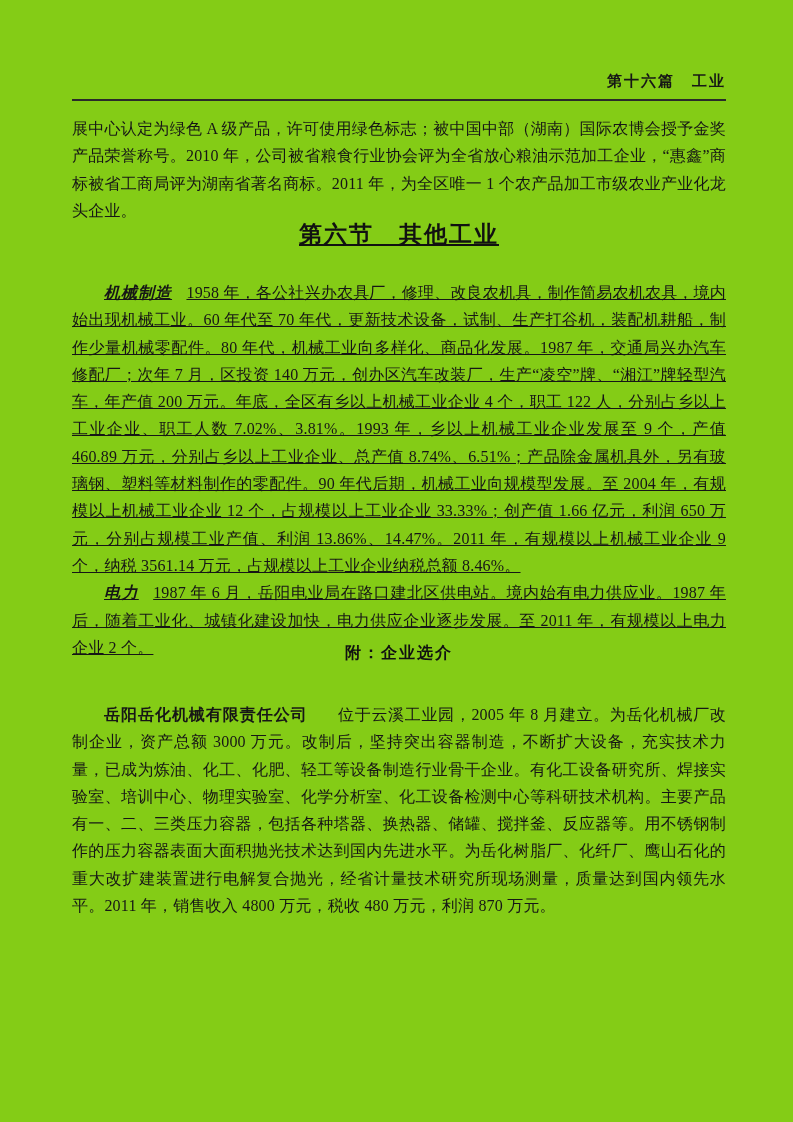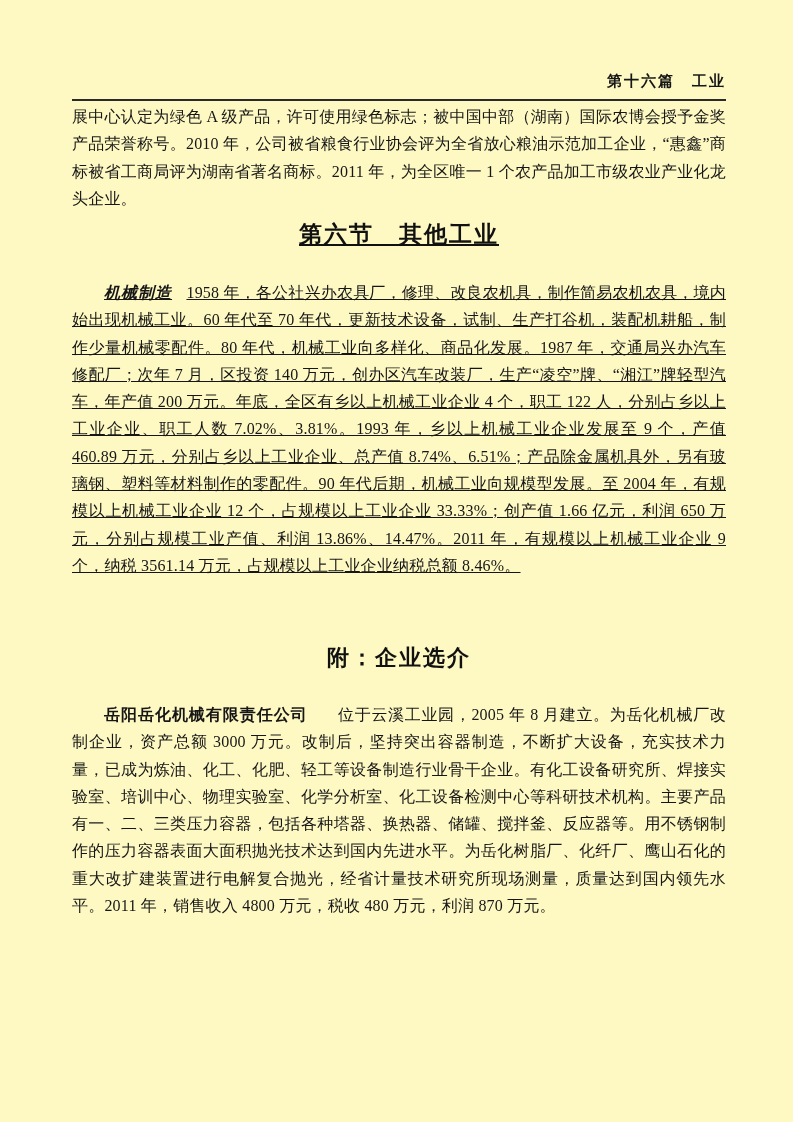--- a/index.html
+++ b/index.html
@@ -1,20 +1,20 @@
 <!DOCTYPE html>
 <html lang="zh"><head>
 <meta charset="utf-8">
 <style>
   html,body{margin:0;padding:0;background:#e8e8e8;}
   .page{
     position:relative;
     width:793px;height:1122px;
     margin:0 auto;
-    background:#fef9c3;
+    background:#84cc16;
     color:#1b1b1b;
     font-family:"Liberation Serif","DejaVu Serif",serif;
     overflow:hidden;
   }
   .content{position:absolute;left:72px;width:654px;}
 
   .running-head{
     top:72px;
     text-align:right;
     font-family:"Liberation Sans","DejaVu Sans",sans-serif;
@@ -29,21 +29,21 @@
   }
 
   .bodytext{
     font-size:16px;
     line-height:27.3px;
     text-align:justify;
     text-justify:inter-ideograph;
     letter-spacing:0.2px;
     color:#161616;
   }
-  .intro{top:103px;}
+  .intro{top:115px;}
 
   .chapter-title{
     top:219px;
     text-align:center;
     font-family:"Liberation Sans","DejaVu Sans",sans-serif;
     font-weight:bold;
     font-size:23px;
     letter-spacing:2px;
     color:#111;
   }
@@ -56,21 +56,21 @@
     font-family:"Liberation Serif","DejaVu Serif",serif;
     margin-right:0.9em;
     letter-spacing:1px;
   }
 
   .appendix-title{
     top:643px;
     text-align:center;
     font-family:"Liberation Sans","DejaVu Sans",sans-serif;
     font-weight:bold;
-    font-size:22px;
+    font-size:16px;
     letter-spacing:2px;
     color:#111;
   }
   .appendix-body{top:701px;}
   .company-lead{
     font-weight:bold;
     font-style:normal;
     font-family:Liberation Serif, serif;
     margin-right:1.9em;
     letter-spacing:0.5px;
@@ -96,20 +96,21 @@
   <div class="head-rule"></div>
 
   <div class="content bodytext intro" style="position:absolute;">
     <p class="para" style="text-indent:0;">展中心认定为绿色 A 级产品，许可使用绿色标志；被中国中部（湖南）国际农博会授予金奖产品荣誉称号。2010 年，公司被省粮食行业协会评为全省放心粮油示范加工企业，“惠鑫”商标被省工商局评为湖南省著名商标。2011 年，为全区唯一 1 个农产品加工市级农业产业化龙头企业。</p>
   </div>
 
   <div class="content chapter-title" style="position:absolute;text-decoration:underline;">第六节　其他工业</div>
 
   <div class="content bodytext section-body" style="position:absolute;text-decoration:underline;">
     <p class="para"><span class="lead">机械制造</span><span>1958 年，各公社兴办农具厂，修理、改良农机具，制作简易农机农具，境内始出现机械工业。60 年代至 70 年代，更新技术设备，试制、生产打谷机，装配机耕船，制作少量机械零配件。80 年代，机械工业向多样化、商品化发展。1987 年，交通局兴办汽车修配厂；次年 7 月，区投资 140 万元，创办区汽车改装厂，生产“凌空”牌、“湘江”牌轻型汽车，年产值 200 万元。年底，全区有乡以上机械工业企业 4 个，职工 122 人，分别占乡以上工业企业、职工人数 7.02%、3.81%。1993 年，乡以上机械工业企业发展至 9 个，产值 460.89 万元，分别占乡以上工业企业、总产值 8.74%、6.51%；产品除金属机具外，另有玻璃钢、塑料等材料制作的零配件。90 年代后期，机械工业向规模型发展。至 2004 年，有规模以上机械工业企业 12 个，占规模以上工业企业 33.33%；创产值 1.66 亿元，利润 650 万元，分别占规模工业产值、利润 13.86%、14.47%。2011 年，有规模以上机械工业企业 9 个，纳税 3561.14 万元，占规模以上工业企业纳税总额 8.46%。</span></p>
+    <p class="para"><span class="lead">电力</span><span>1987 年 6 月，岳阳电业局在路口建北区供电站。境内始有电力供应业。1987 年后，随着工业化、城镇化建设加快，电力供应企业逐步发展。至 2011 年，有规模以上电力企业 2 个。</span></p>
   </div>
 
   <div class="content appendix-title" style="position:absolute;">附：企业选介</div>
 
   <div class="content bodytext appendix-body" style="position:absolute;">
     <p class="para"><span class="lead company-lead">岳阳岳化机械有限责任公司</span><span>位于云溪工业园，2005 年 8 月建立。为岳化机械厂改制企业，资产总额 3000 万元。改制后，坚持突出容器制造，不断扩大设备，充实技术力量，已成为炼油、化工、化肥、轻工等设备制造行业骨干企业。有化工设备研究所、焊接实验室、培训中心、物理实验室、化学分析室、化工设备检测中心等科研技术机构。主要产品有一、二、三类压力容器，包括各种塔器、换热器、储罐、搅拌釜、反应器等。用不锈钢制作的压力容器表面大面积抛光技术达到国内先进水平。为岳化树脂厂、化纤厂、鹰山石化的重大改扩建装置进行电解复合抛光，经省计量技术研究所现场测量，质量达到国内领先水平。2011 年，销售收入 4800 万元，税收 480 万元，利润 870 万元。</span></p>
   </div>
 
 
 </div>

